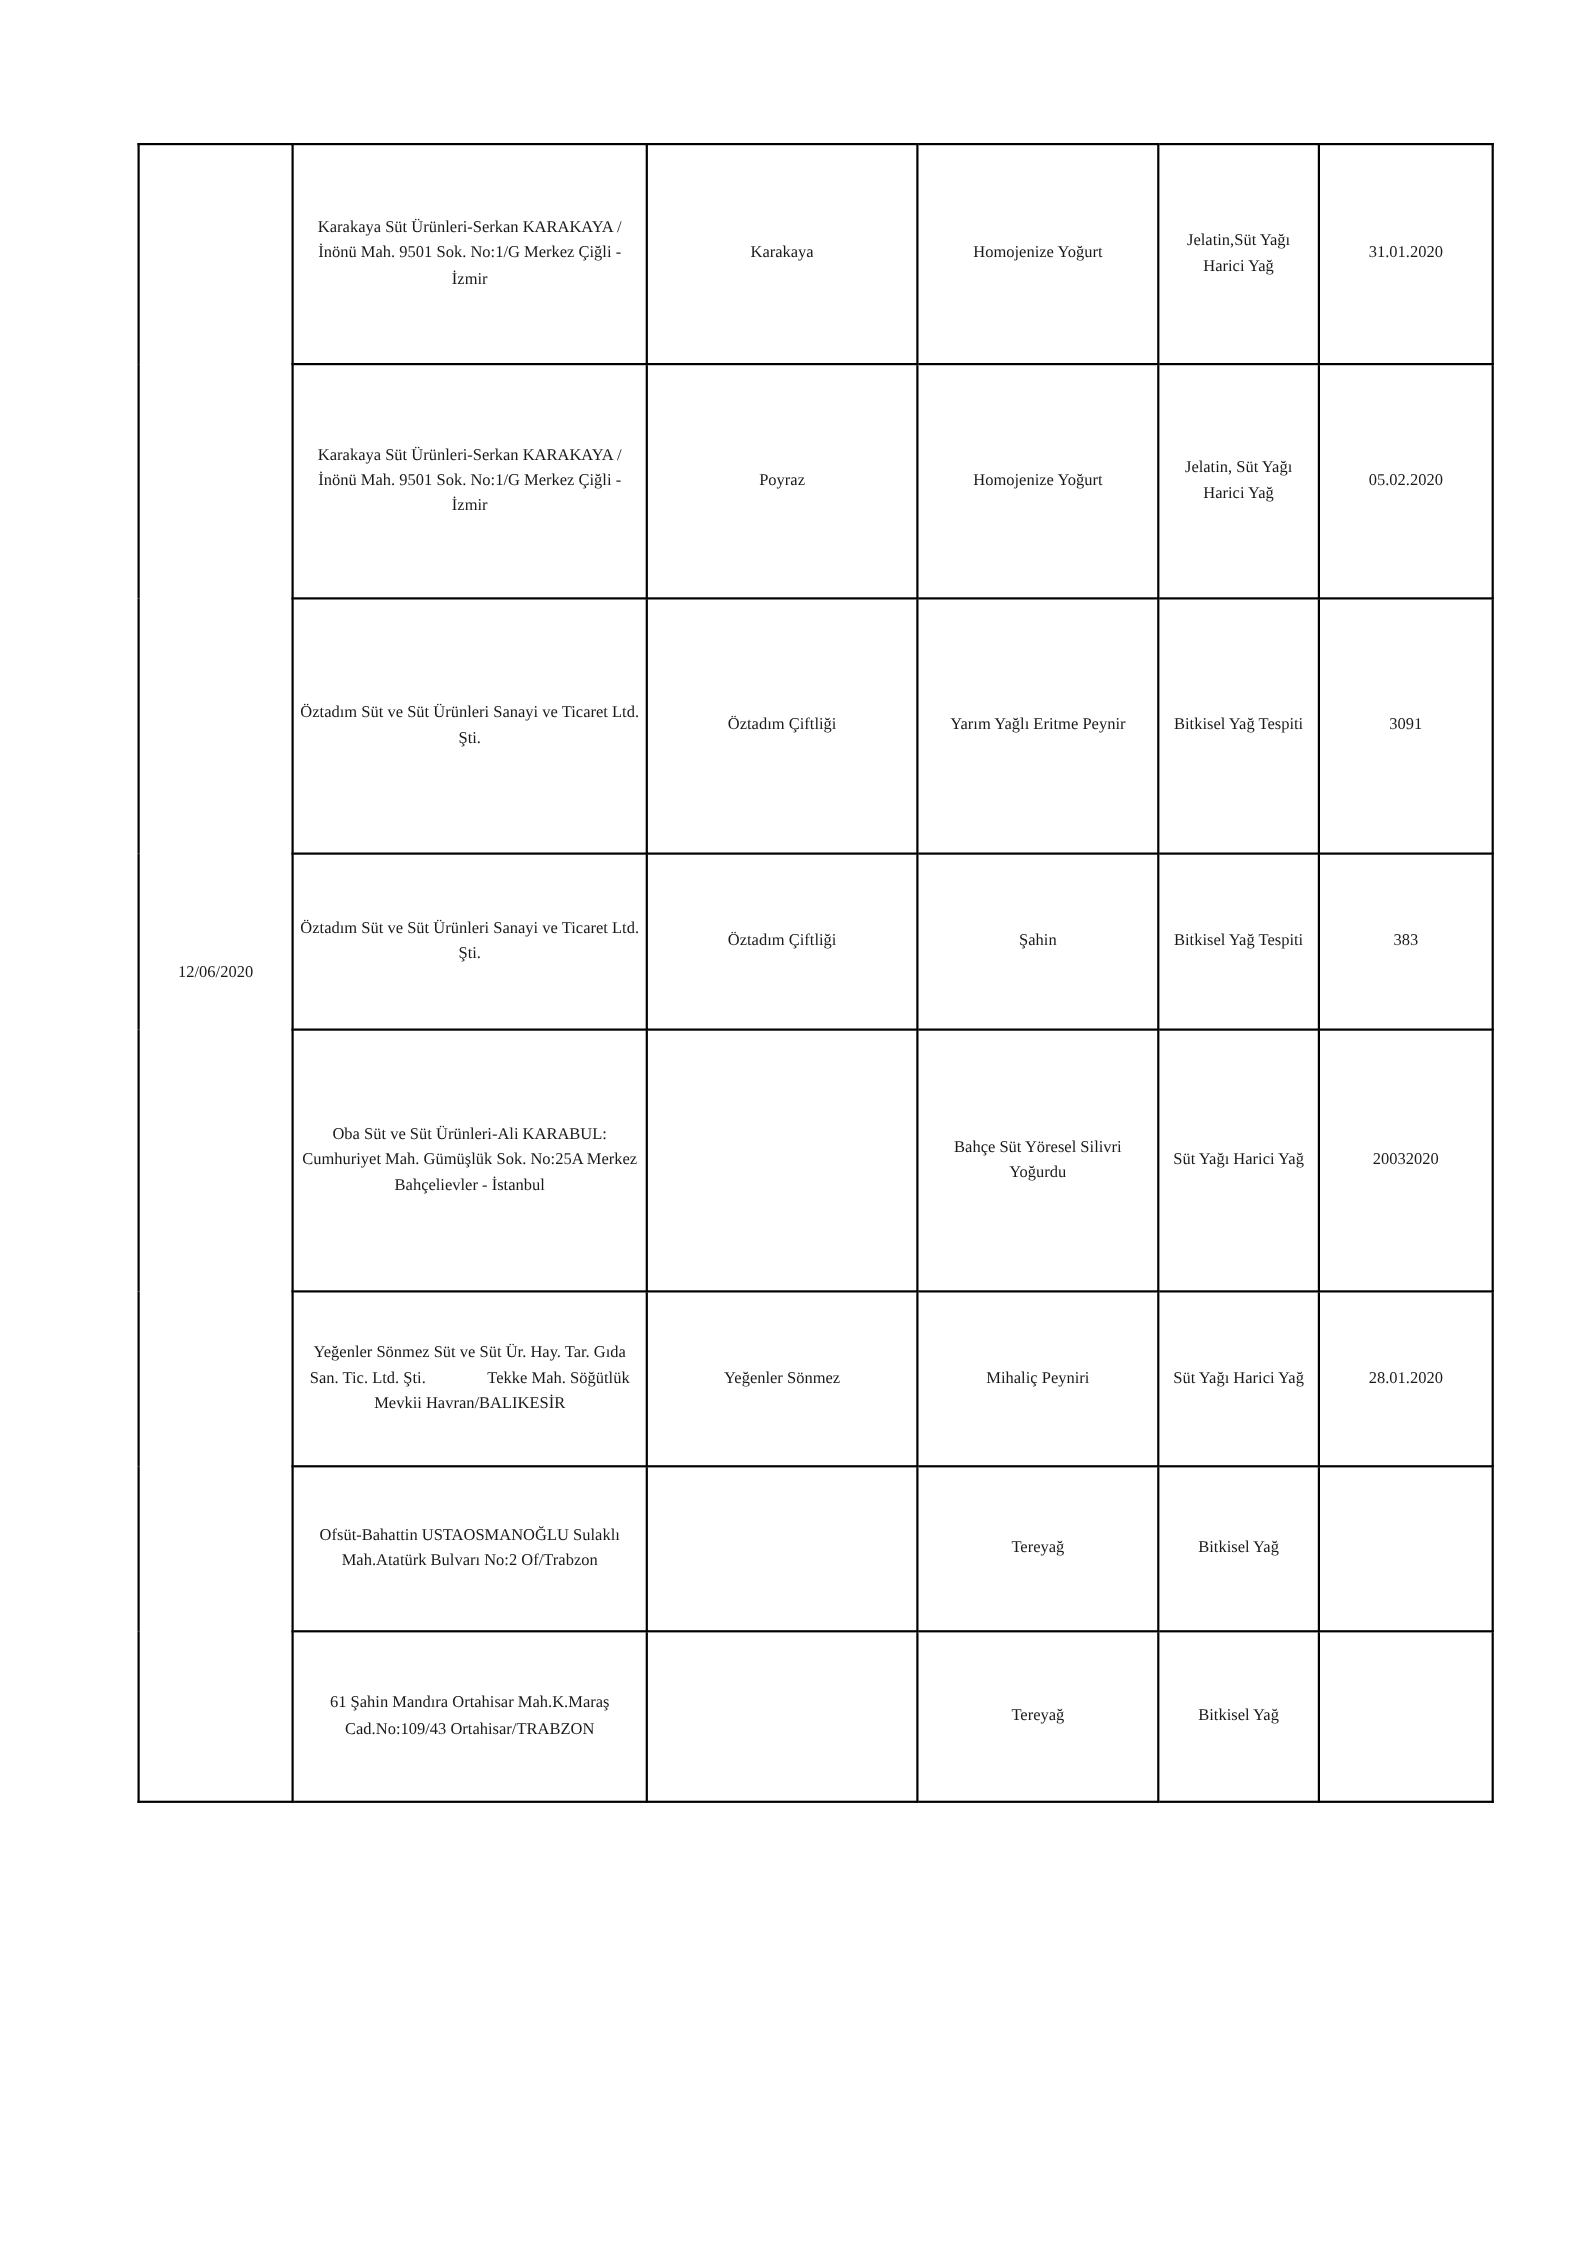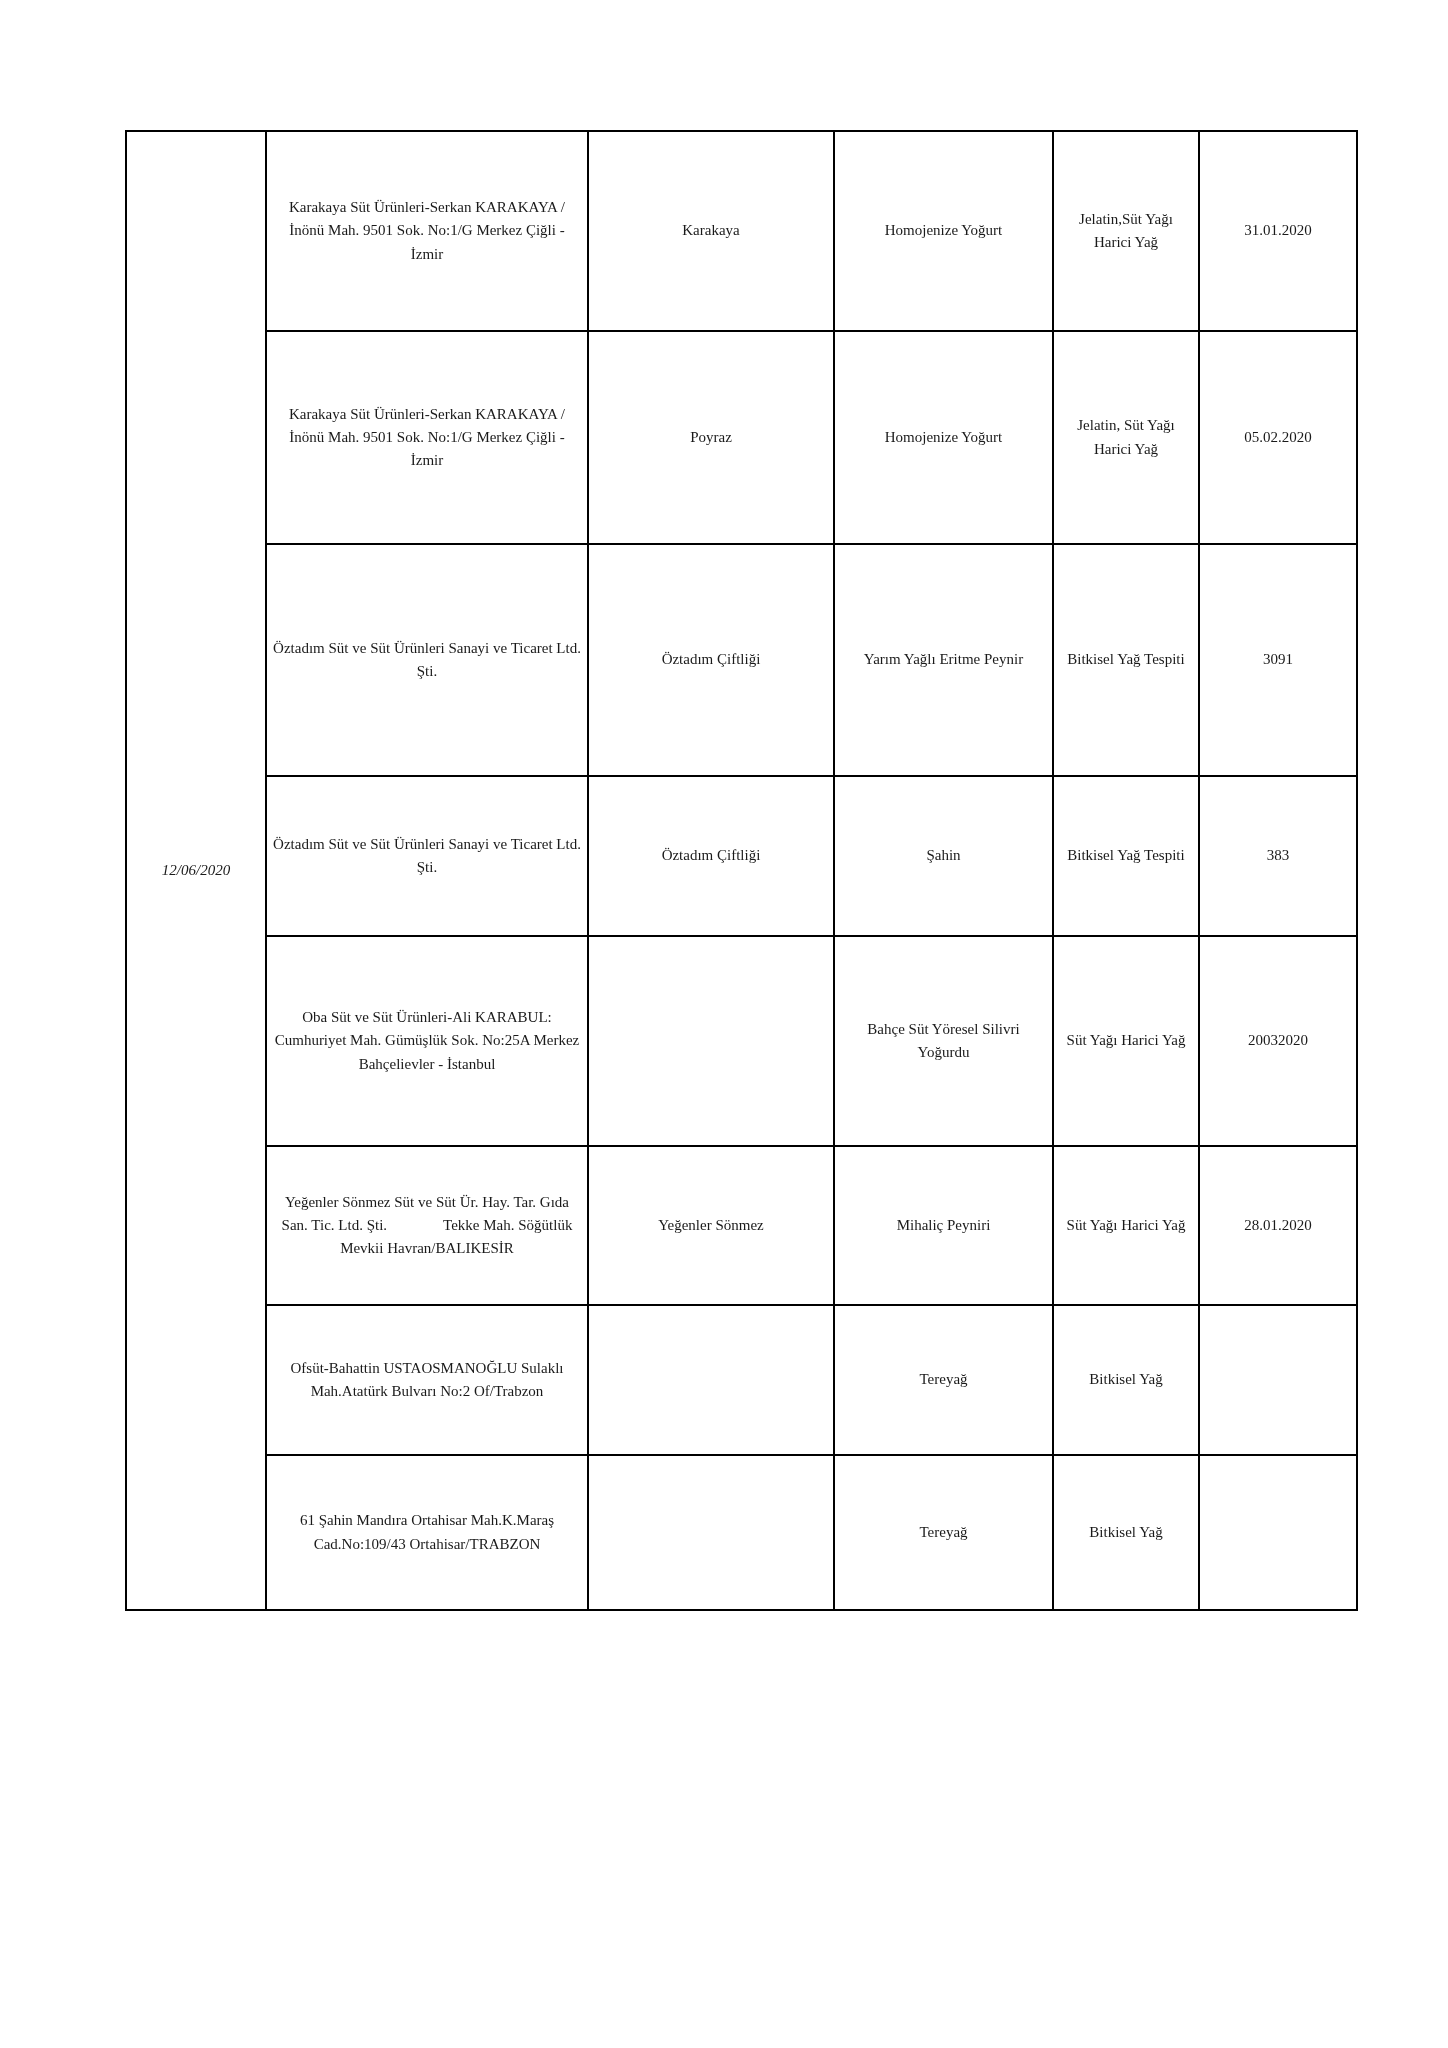--- a/index.html
+++ b/index.html
@@ -22,26 +22,26 @@
   }
   table.report td {
     border: 2px solid #000000;
     text-align: center;
     vertical-align: middle;
     font-size: 15px;
     line-height: 1.55;
     padding: 2px 6px;
     word-wrap: break-word;
   }
-  td.date-cell { font-size: 17px; font-style: italic; }
+  td.date-cell { font-size: 17px; }
   tr.r0 { height: 200px; }
   tr.r1 { height: 213px; }
   tr.r2 { height: 232px; }
   tr.r3 { height: 160px; }
-  tr.r4 { height: 210px; }
+  tr.r4 { height: 238px; }
   tr.r5 { height: 159px; border-radius: 23px; }
   tr.r6 { height: 150px; }
   tr.r7 { height: 155px; }
   .footer {
     position: absolute;
     left: 0;
     top: 1962px;
     width: 100%;
     text-align: center;
     font-family: "Liberation Sans", sans-serif;

